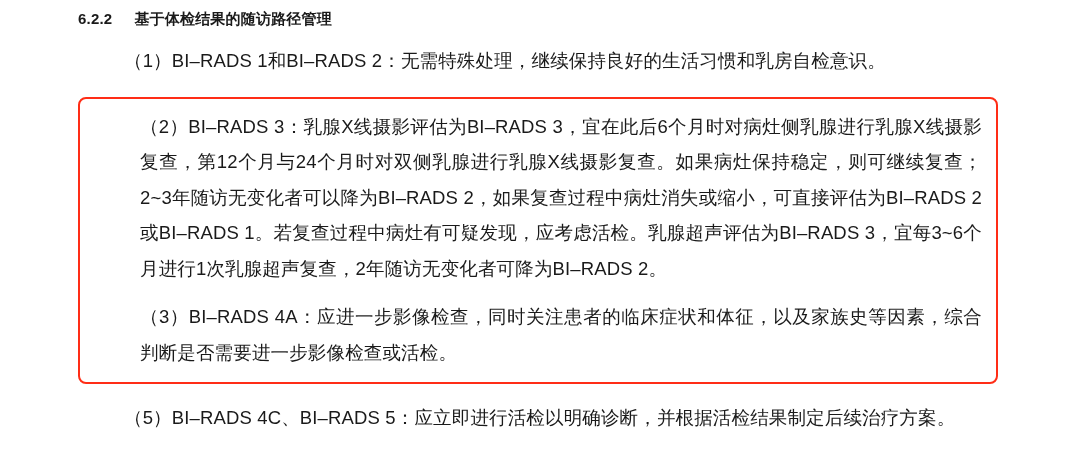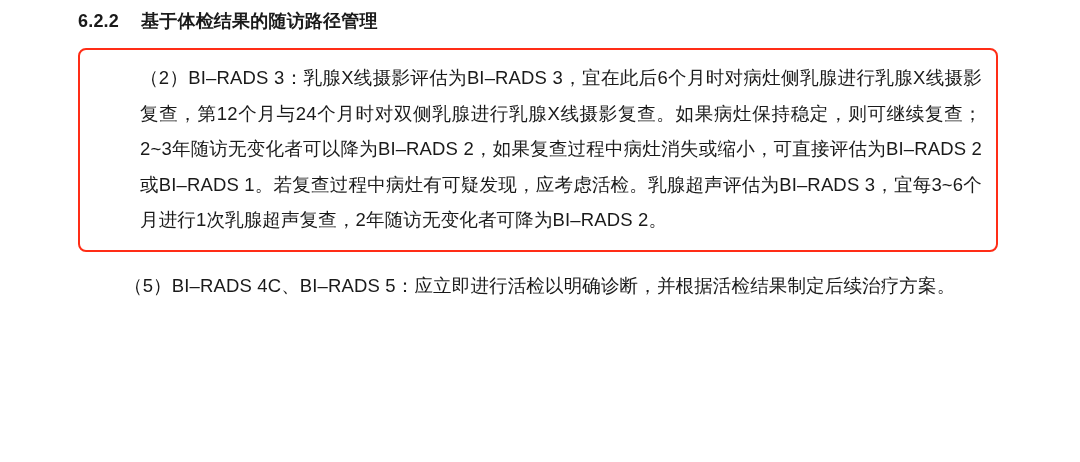--- a/index.html
+++ b/index.html
@@ -15,21 +15,21 @@
     overflow: hidden;
   }
   .page {
     position: relative;
     width: 1080px;
     height: 462px;
     box-sizing: border-box;
     padding: 0;
   }
   .heading {
-    font-size: 18px;
+    font-size: 15px;
     font-weight: bold;
     letter-spacing: 0.2px;
     padding: 8px 0 0 78px;
     line-height: 1.5;
     white-space: nowrap;
   }
   .heading .num {
     display: inline-block;
     margin-right: 22px;
   }
@@ -72,22 +72,24 @@
 <body>
 
 <div class="page">
 
   <div class="heading">
     <span class="num">6.2.2</span><span>基于体检结果的随访路径管理</span>
   </div>
 
   <div class="body-block">
 
+    <p class="para indent p1">（1）BI–RADS 1和BI–RADS 2：无需特殊处理，继续保持良好的生活习惯和乳房自检意识。</p>
 
     <div class="highlight-box">
       <p class="para indent">（2）BI–RADS 3：乳腺X线摄影评估为BI–RADS 3，宜在此后6个月时对病灶侧乳腺进行乳腺X线摄影复查，第12个月与24个月时对双侧乳腺进行乳腺X线摄影复查。如果病灶保持稳定，则可继续复查；2~3年随访无变化者可以降为BI–RADS 2，如果复查过程中病灶消失或缩小，可直接评估为BI–RADS 2或BI–RADS 1。若复查过程中病灶有可疑发现，应考虑活检。乳腺超声评估为BI–RADS 3，宜每3~6个月进行1次乳腺超声复查，2年随访无变化者可降为BI–RADS 2。</p>
+      <p class="para indent">（3）BI–RADS 4A：应进一步影像检查，同时关注患者的临床症状和体征，以及家族史等因素，综合判断是否需要进一步影像检查或活检。</p>
     </div>
 
     <p class="para indent after-box">（5）BI–RADS 4C、BI–RADS 5：应立即进行活检以明确诊断，并根据活检结果制定后续治疗方案。</p>
 
   </div>
 
 </div>
 
 </body></html>

